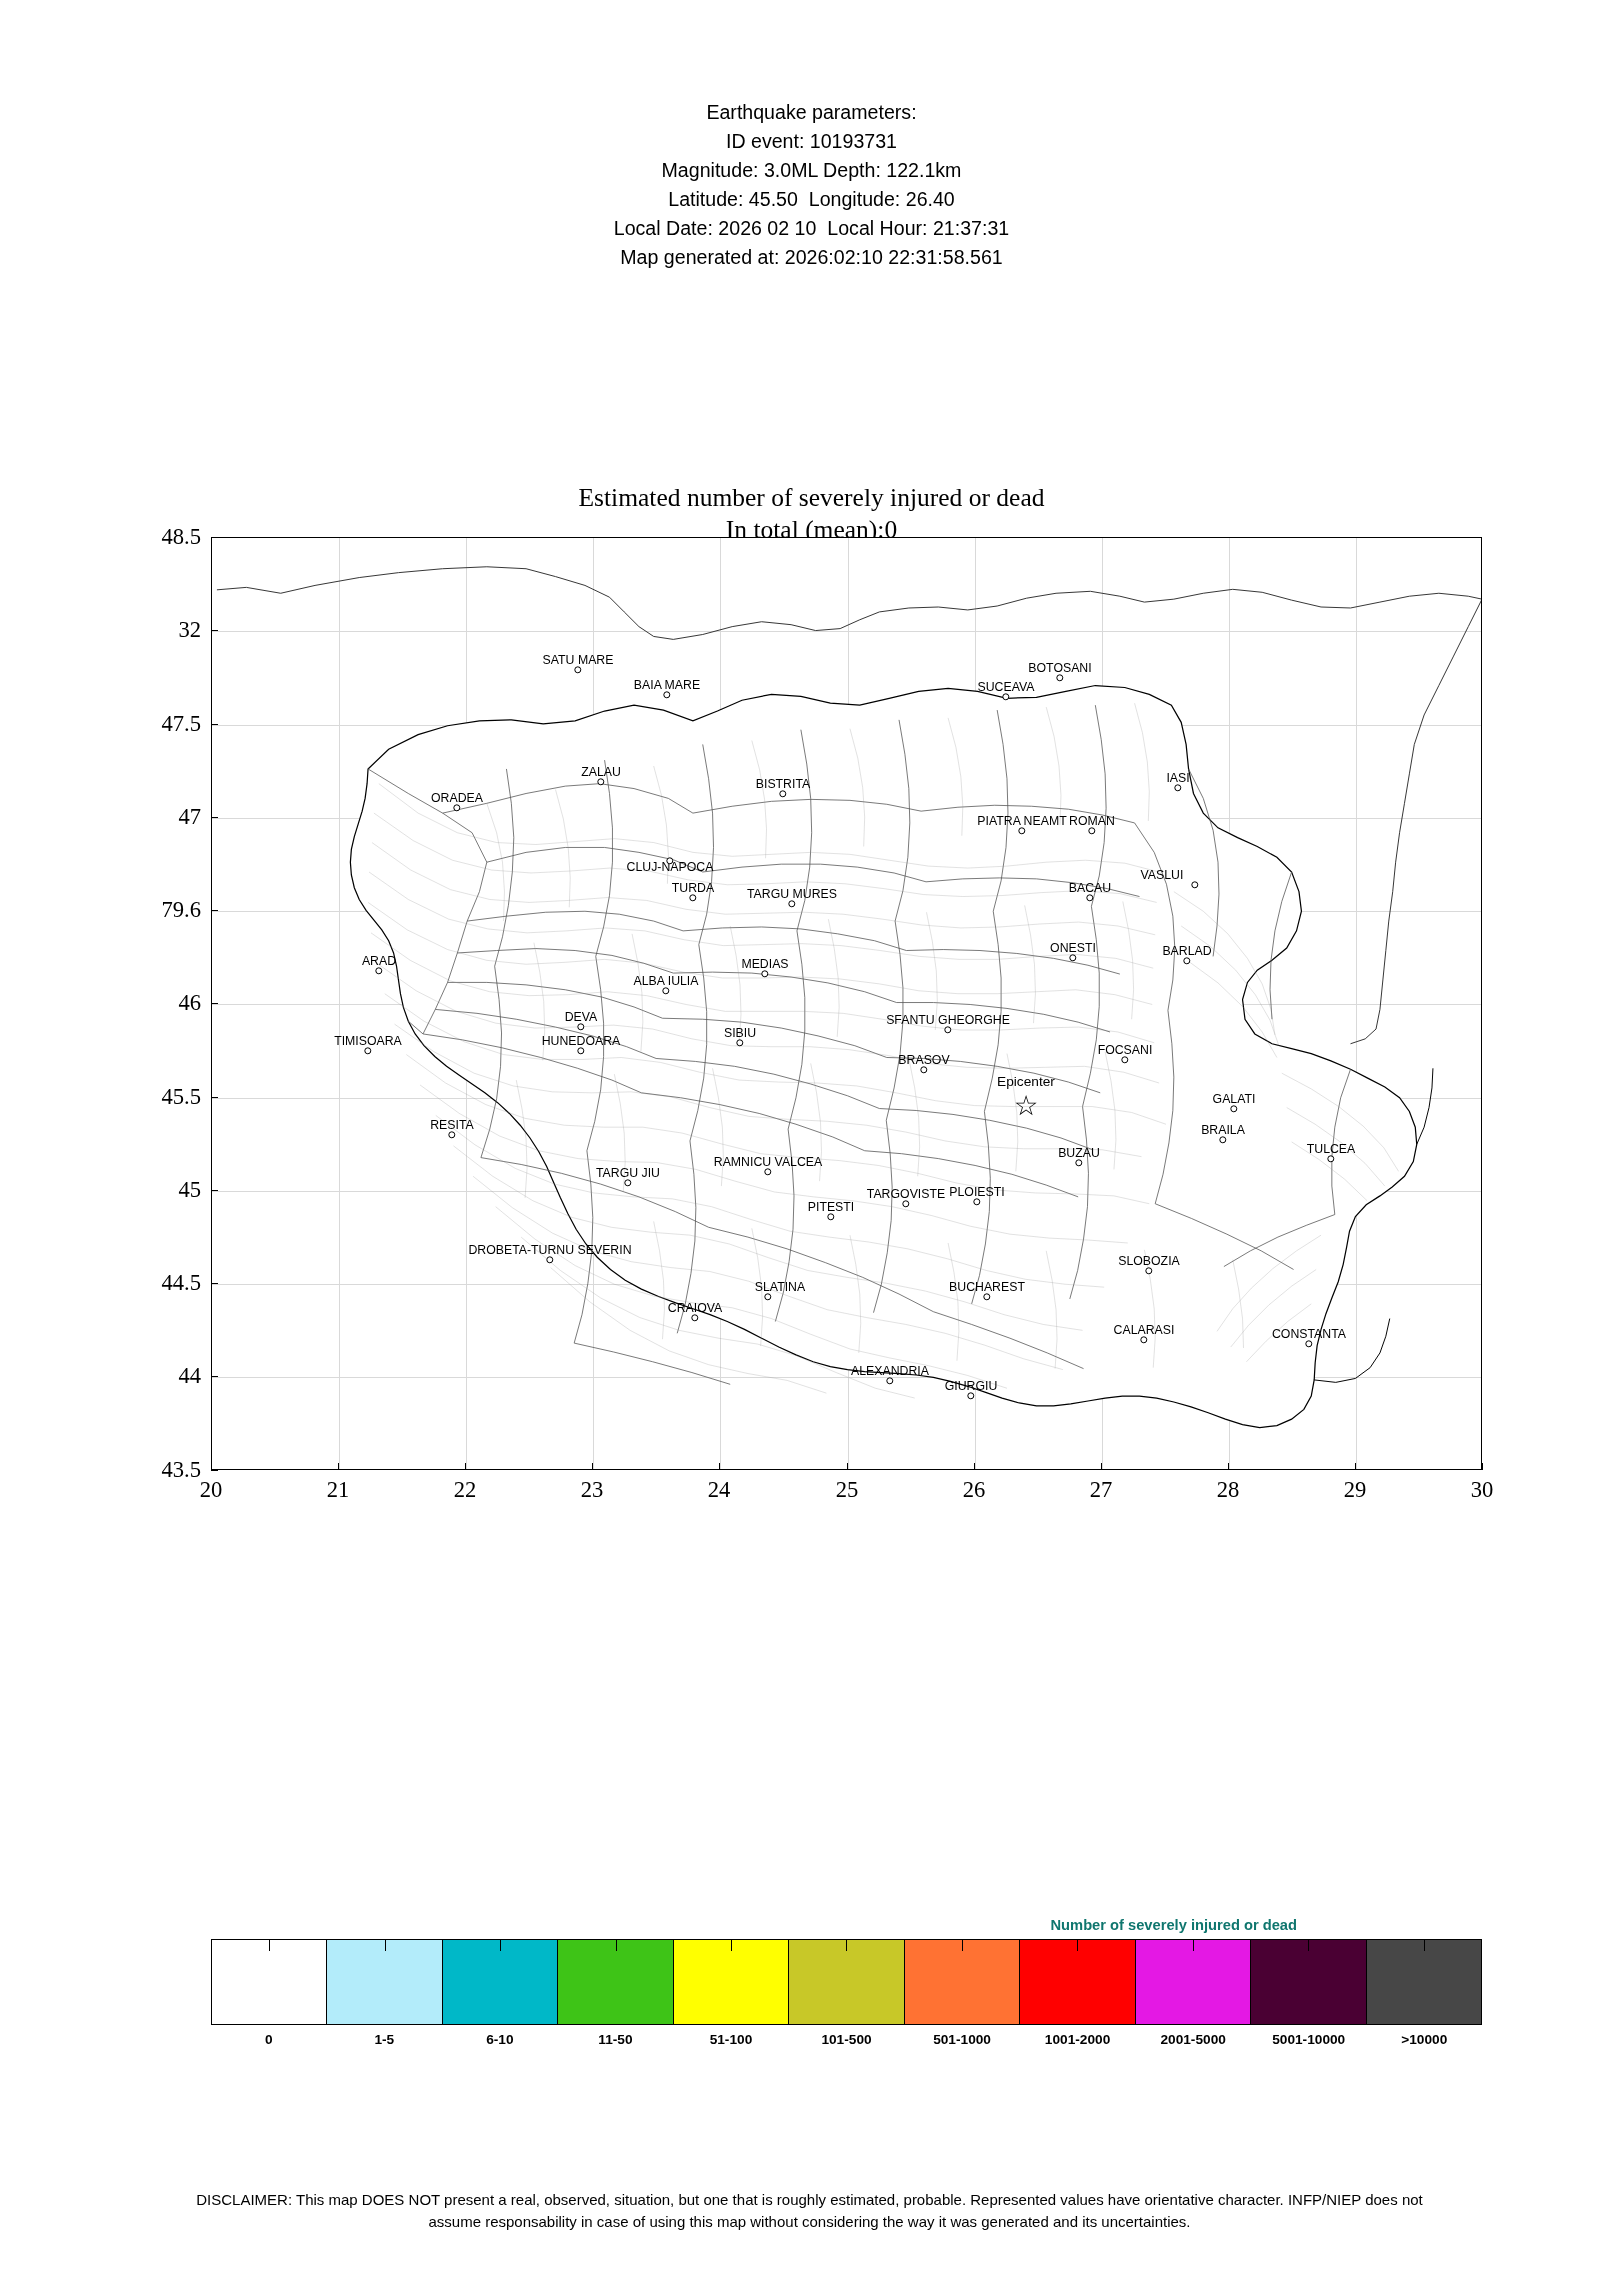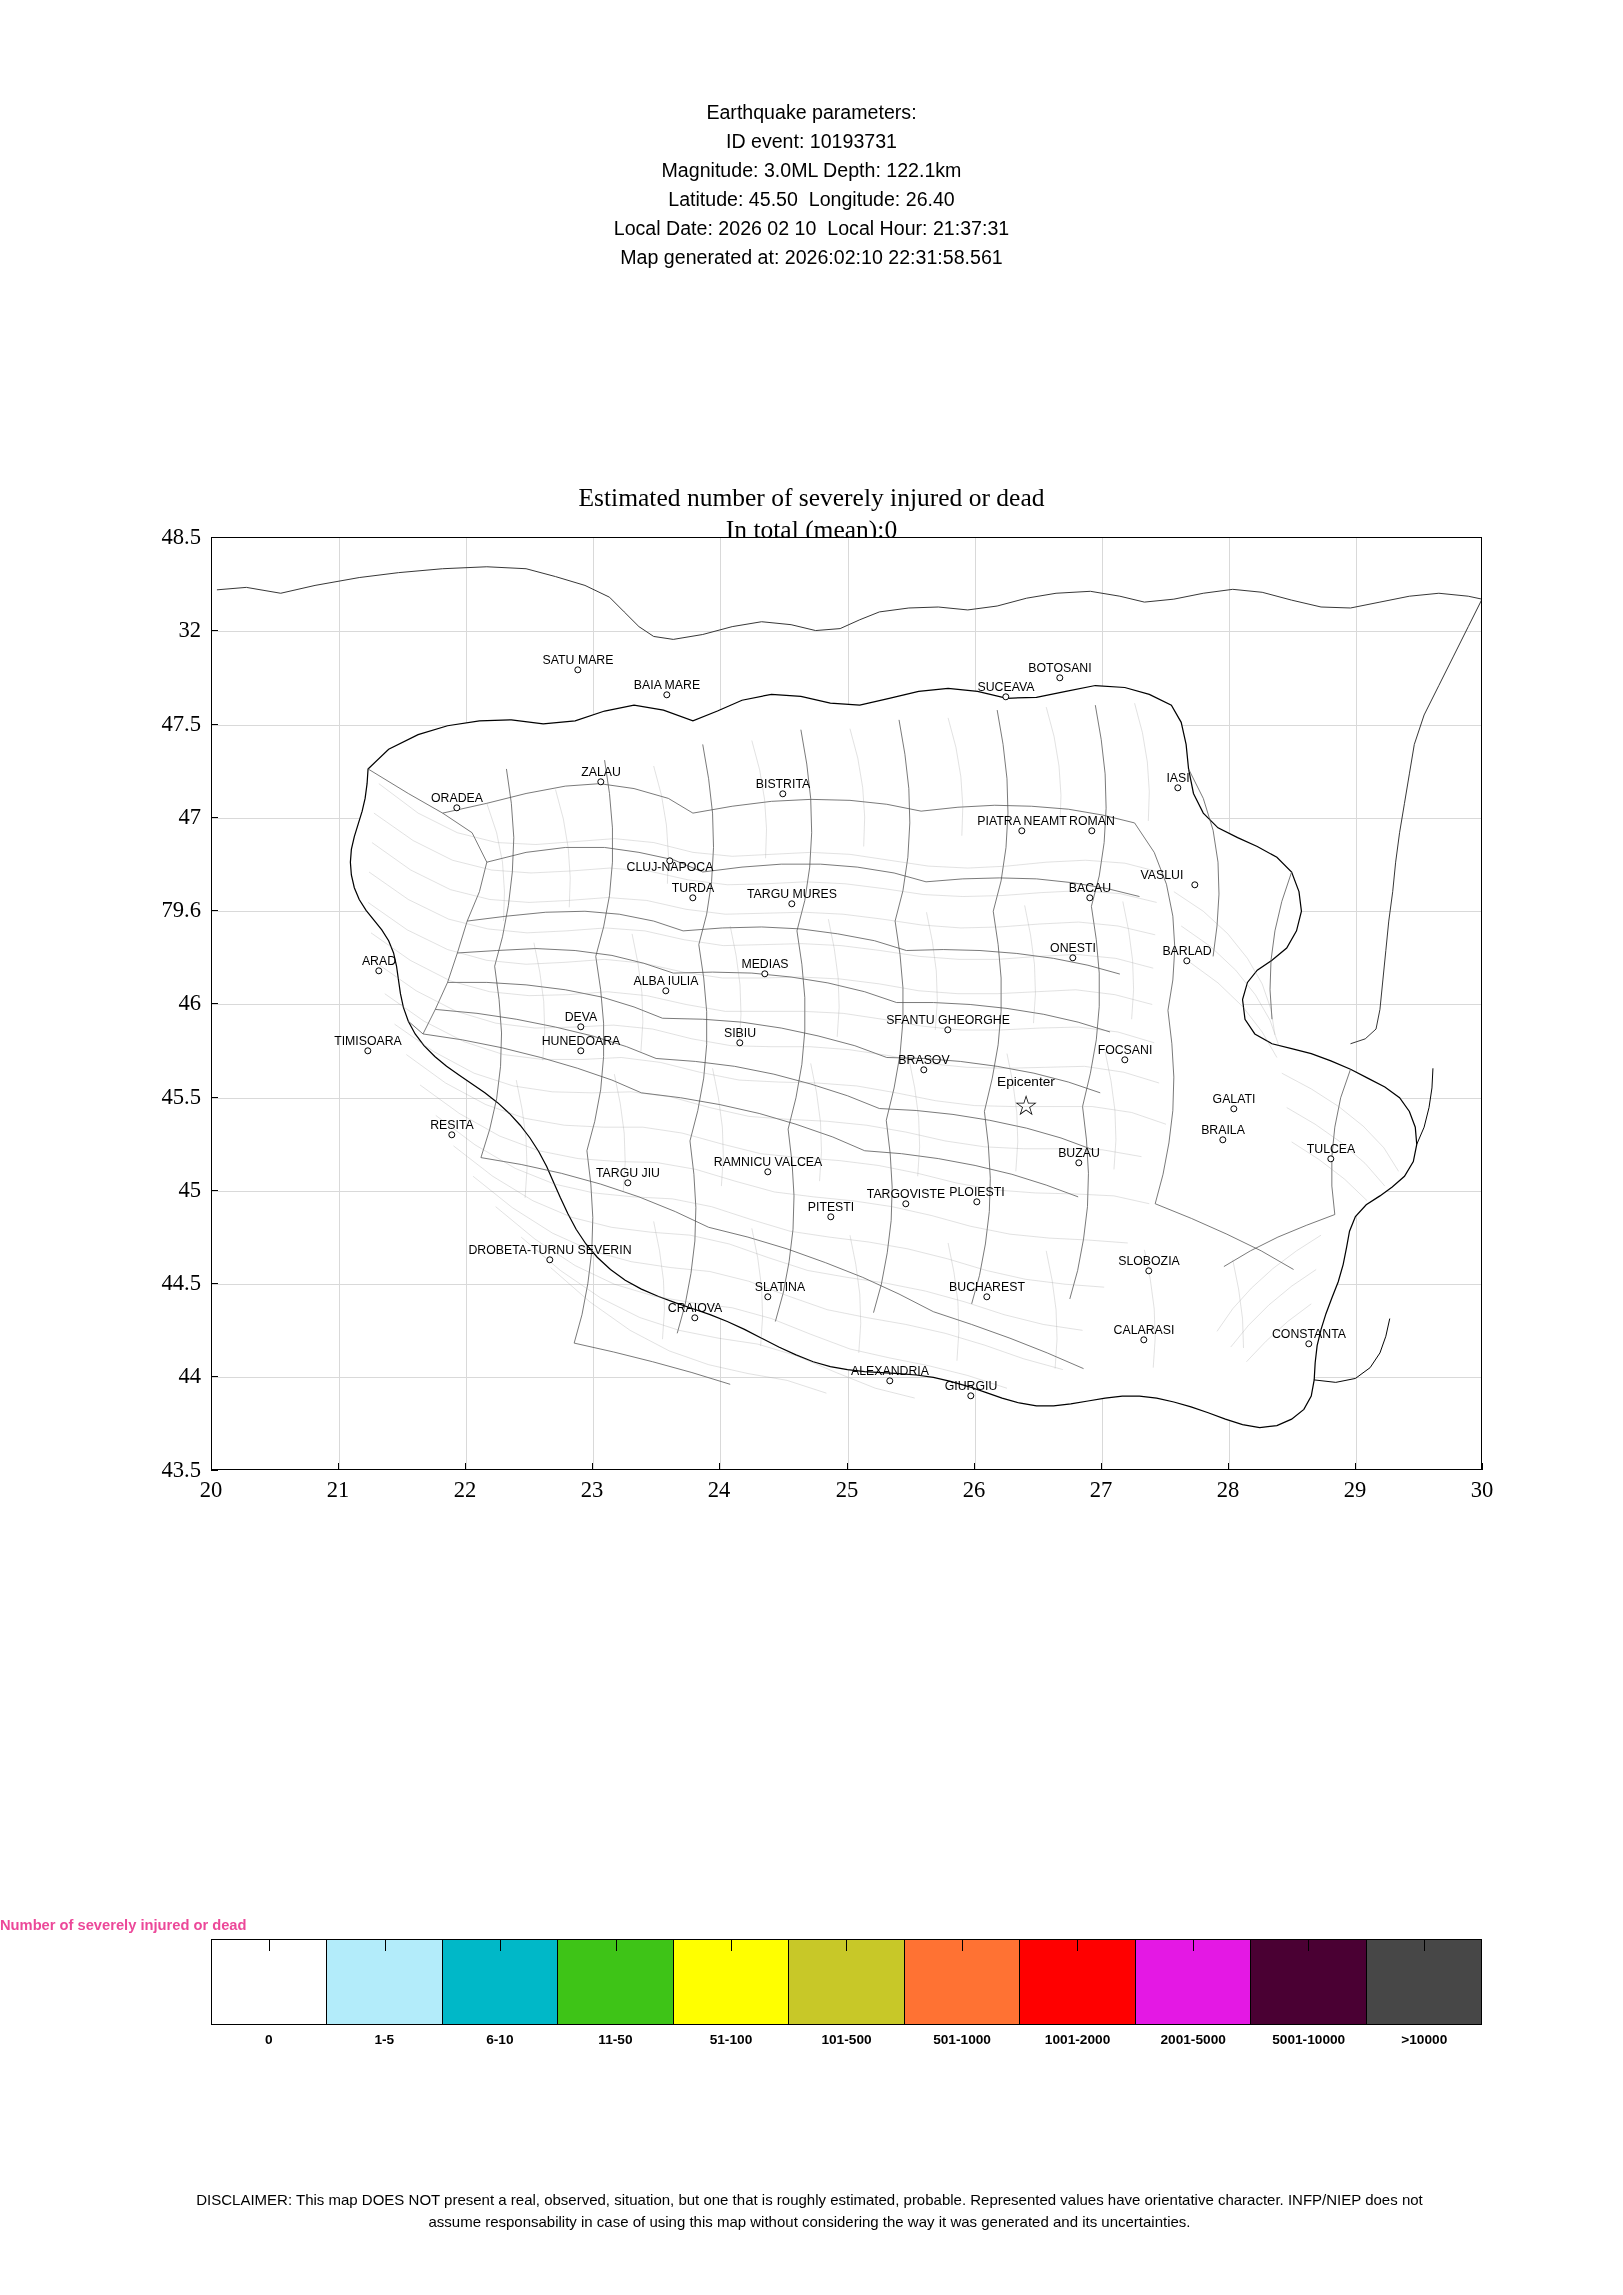--- a/index.html
+++ b/index.html
@@ -147,25 +147,25 @@
     color: #000;
     transform: translate(-50%, -50%);
   }
 
   
   #colorbar-title {
     position: absolute;
     top: 1917px;
     left: 0;
     width: 1297px;
-    text-align: left;
+    text-align: right;
     font-family: "Liberation Sans", sans-serif;
     font-size: 14.7px;
     font-weight: bold;
-    color: #ec4899;
+    color: #0f766e;
   }
   #colorbar {
     position: absolute;
     left: 211px;
     top: 1939px;
     width: 1271px;
     height: 86px;
     border: 1px solid #000;
     box-sizing: border-box;
     display: flex;

